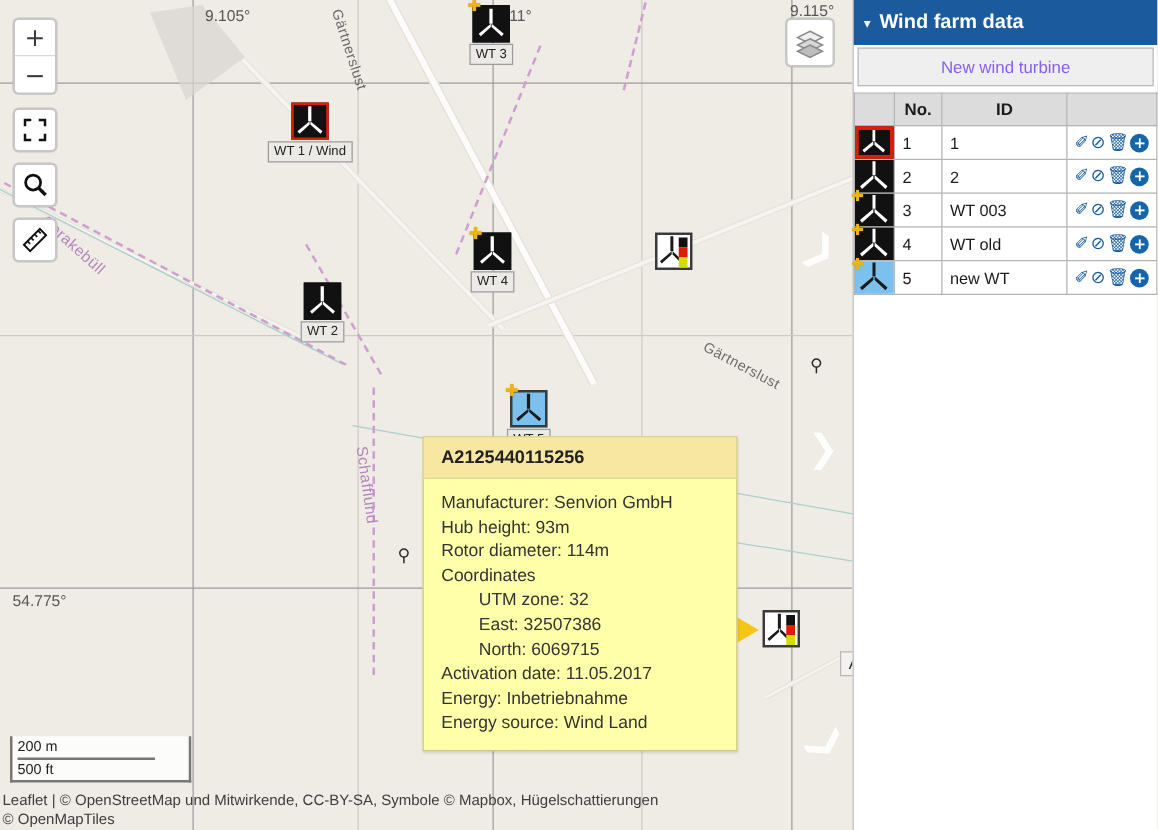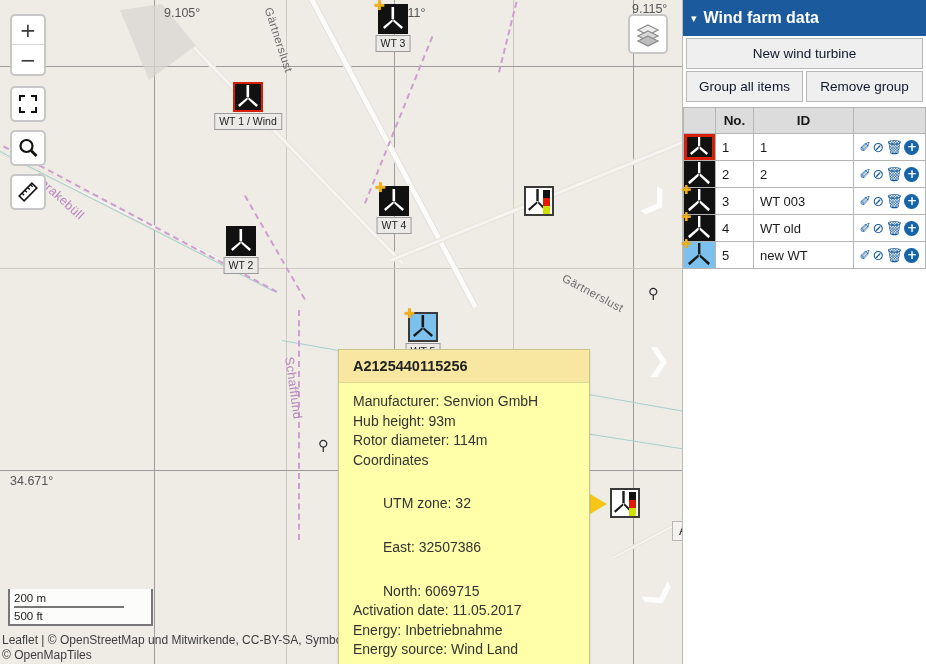--- a/index.html
+++ b/index.html
@@ -223,21 +223,21 @@
     color: #222;
     padding: 8px 10px 8px 14px;
   }
   #popup .pop-body {
     padding: 9px 10px 12px 14px;
     font-size: 14px;
     color: #333;
     line-height: 19.6px;
   }
   #popup .pop-body div { white-space: nowrap; }
-  #popup .pop-body div.indent { padding-left: 30px; margin-top: 24px; }
+  #popup .pop-body div.indent { padding-left: 30px; }
 
   
   #panel {
     position: absolute; left: 682px; top: 0;
     width: 244px; height: 664px;
     background: #fff;
     border-left: 1px solid #bbb;
   }
   #panel-head {
     height: 36px;
@@ -252,21 +252,21 @@
   #panel-head .caret {
     font-size: 11px; margin-right: 7px; margin-top: 1px;
     font-family: "DejaVu Sans", sans-serif;
   }
   .btn-row { display: flex; padding: 2px 3px 0 3px; gap: 3px; }
   .pbtn {
     flex: 1;
     background: #efefef;
     border: 1px solid #b9b9b9;
     font-size: 13.5px;
-    color: #0f172a;
+    color: #8b5cf6;
     padding: 7px 2px;
     text-align: center;
     cursor: pointer;
     font-family: "Liberation Sans", sans-serif;
     white-space: nowrap;
   }
   #wt-table {
     width: 100%;
     border-collapse: collapse;
     margin-top: 5px;
@@ -359,21 +359,21 @@
     <div class="chevron" style="left:644px; top:186px; transform:rotate(34deg);">❯</div>
     <div class="chevron" style="left:646px; top:345px;">❯</div>
     <div class="chevron" style="left:648px; top:580px; transform:rotate(60deg);">❯</div>
     <div class="windsock" style="left:648px; top:286px;">⚲</div>
     <div class="windsock" style="left:318px; top:438px;">⚲</div>
     <div class="yellow-arrow" style="left:585px; top:491px;"></div>
 
     <div class="coord-label" style="left:164px; top:6px;">9.105°</div>
     <div class="coord-label" style="left:404px; top:6px;">.11°</div>
     <div class="coord-label" style="left:632px; top:2px;">9.115°</div>
-    <div class="coord-label" style="left:10px; top:474px;">34.671°</div>
+    <div class="coord-label" style="left:10px; top:474px;">54.775°</div>
 
     <div class="road-name" style="left:274px; top:6px; transform:rotate(72deg);">Gärtnerslust</div>
     <div class="road-name" style="left:566px; top:272px; transform:rotate(28deg);">Gärtnerslust</div>
     <div class="place-name" style="left:40px; top:170px; transform:rotate(42deg);">Sprakebüll</div>
     <div class="place-name" style="left:296px; top:356px; transform:rotate(82deg);">Schafflund</div>
 
     <div class="wt-marker" style="left:378px; top:4px;">
       <div class="wt-icon black">
         <svg width="26" height="26" viewBox="0 0 26 26">
           <rect x="11.5" y="1" width="2.6" height="12" fill="#fff"></rect>
@@ -401,21 +401,21 @@
         <svg width="26" height="26" viewBox="0 0 26 26">
           <rect x="11.5" y="1" width="2.6" height="12" fill="#fff"></rect>
           <path d="M12.7 13 L3 21 L4.6 23 L12.7 15.6 Z" fill="#fff"></path>
           <path d="M13.3 13 L23 21 L21.4 23 L13.3 15.6 Z" fill="#fff"></path>
         </svg>
         <span class="move-cross">✚</span>
       </div>
       <div class="wt-label">WT 4</div>
     </div>
 
-    <div class="wt-marker" style="left:226px; top:226px;">
+    <div class="wt-marker" style="left:243px; top:226px;">
       <div class="wt-icon black">
         <svg width="26" height="26" viewBox="0 0 26 26">
           <rect x="11.5" y="1" width="2.6" height="12" fill="#fff"></rect>
           <path d="M12.7 13 L3 21 L4.6 23 L12.7 15.6 Z" fill="#fff"></path>
           <path d="M13.3 13 L23 21 L21.4 23 L13.3 15.6 Z" fill="#fff"></path>
         </svg>
       </div>
       <div class="wt-label">WT 2</div>
     </div>
 
@@ -525,24 +525,20 @@
 
   <div id="panel">
     <div id="panel-head">
       <span class="caret">▾</span>
       <span>Wind farm data</span>
     </div>
 
     <div class="btn-row">
       <div class="pbtn">New wind turbine</div>
     </div>
-    <div class="btn-row">
-      <div class="pbtn">Group all items</div>
-      <div class="pbtn">Remove group</div>
-    </div>
 
     <table id="wt-table">
       <thead>
         <tr>
           <th class="c-icon"></th>
           <th class="c-no">No.</th>
           <th class="c-id">ID</th>
           <th class="c-act"></th>
         </tr>
       </thead>

